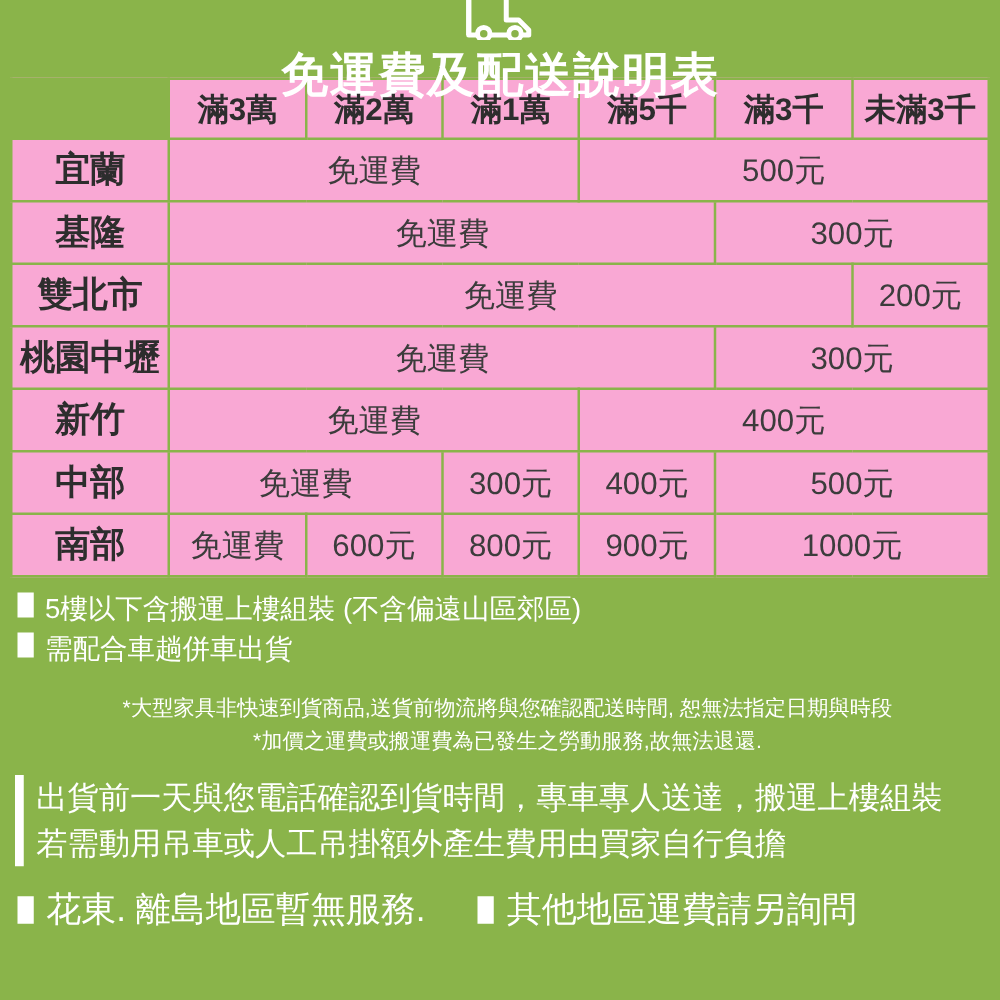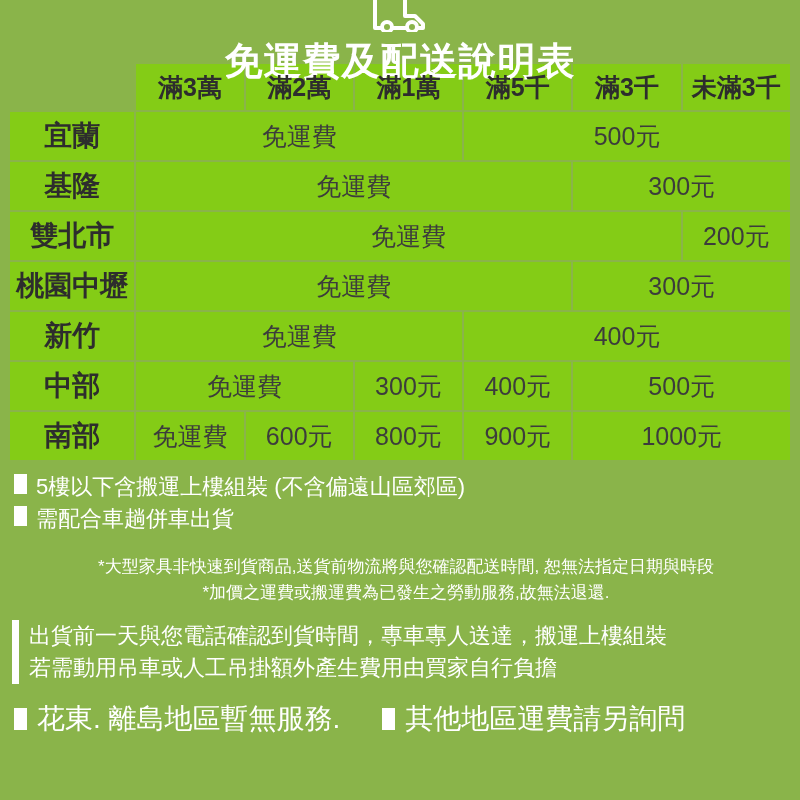--- a/index.html
+++ b/index.html
@@ -36,21 +36,21 @@
   }
 
   
   .table-wrap {
     margin: 0 8px;
   }
   table.fee {
     width: 784px;
     border-collapse: collapse;
     table-layout: fixed;
-    background: #84cc16;
+    background: #f9a8d4;
   }
   table.fee td, table.fee th {
     border: 2px solid #8ab44a;
     text-align: center;
     vertical-align: middle;
     font-size: 25px;
     color: #3c3c3c;
     height: 50px;
     padding: 0;
     font-weight: normal;
@@ -116,21 +116,21 @@
     align-items: stretch;
     gap: 10px;
   }
   .vbar {
     width: 7px;
     background: #ffffff;
     flex: 0 0 auto;
   }
   .highlight-text {
     color: #ffffff;
-    font-size: 22px;
+    font-size: 25px;
     line-height: 1.45;
   }
 
   
   .footer {
     margin: 16px 0 0 14px;
     display: flex;
     align-items: center;
     gap: 10px;
   }

